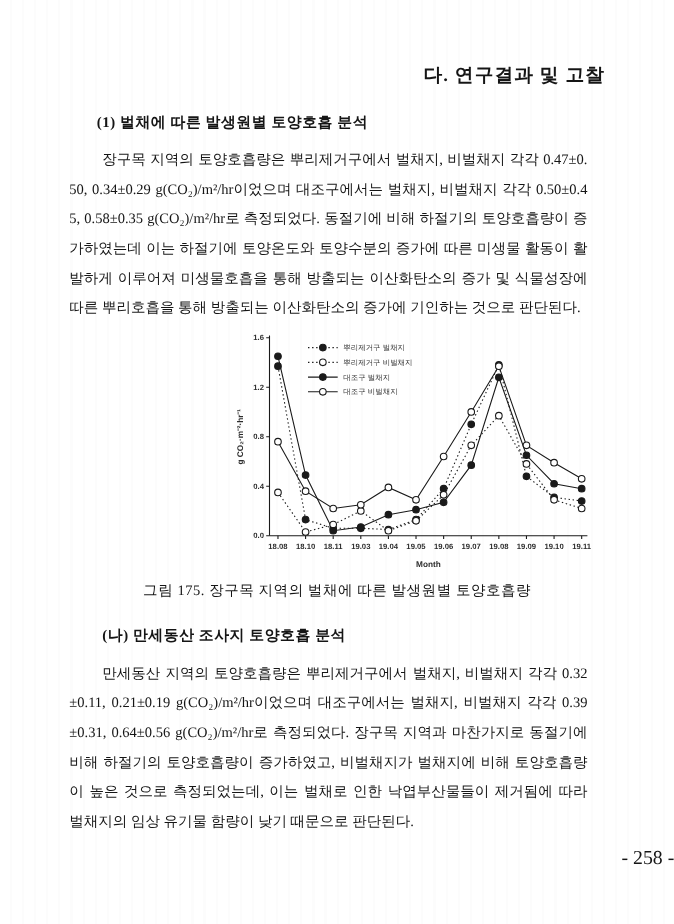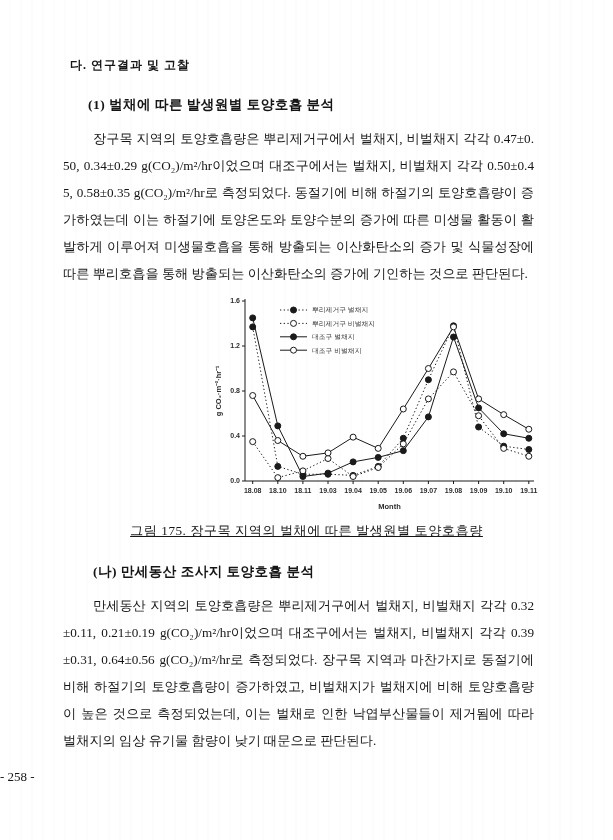--- a/index.html
+++ b/index.html
@@ -8,33 +8,33 @@
     background:#ffffff;
     font-family:"Liberation Serif", serif;
     color:#151515;
     -webkit-font-smoothing:antialiased;
   }
   .page{
     position:relative;width:613px;height:840px;overflow:hidden;
     background:repeating-linear-gradient(90deg,#ffffff 0 9px,#fcfcfc 9px 11px);
   }
   .content{padding:57px 63px 0 63px;}
-  .h-section{font-size:12px;font-weight:bold;margin:0 0 0 7px;letter-spacing:1px;}
+  .h-section{font-size:17px;font-weight:bold;margin:0 0 0 7px;letter-spacing:1px;text-align:right;}
   .h-sub{font-size:13.5px;font-weight:bold;margin:22px 0 0 25px;letter-spacing:0.5px;}
   .h-subsub{font-size:13.5px;font-weight:bold;margin:20px 0 0 30px;letter-spacing:0.5px;}
   .body-par{
     font-size:13.2px;line-height:27px;margin:11px 16px 0 0;
     text-align:justify;text-indent:30px;word-break:break-all;
   }
-  .figure{margin:10px 0 0 0;text-decoration:underline;}
+  .figure{margin:10px 0 0 0;}
   .chart-svg{display:block;margin-left:149px;}
   .caption{font-size:13.2px;text-align:center;margin-top:5px;letter-spacing:0.5px;}
   .page-number{
     position:absolute;left:0;top:769px;width:613px;
-    text-align:left;font-size:13px;
+    text-align:right;font-size:18px;
   }
   
   .tick-label{font:bold 7px "Liberation Sans", sans-serif;fill:#2d2d2d;}
   .axis-title{font:bold 7.5px "Liberation Sans", sans-serif;fill:#2d2d2d;}
   .legend-label{font:6.8px "Liberation Sans", sans-serif;fill:#333333;}
 </style>
 </head>
 <body>
 
 <div class="page">

